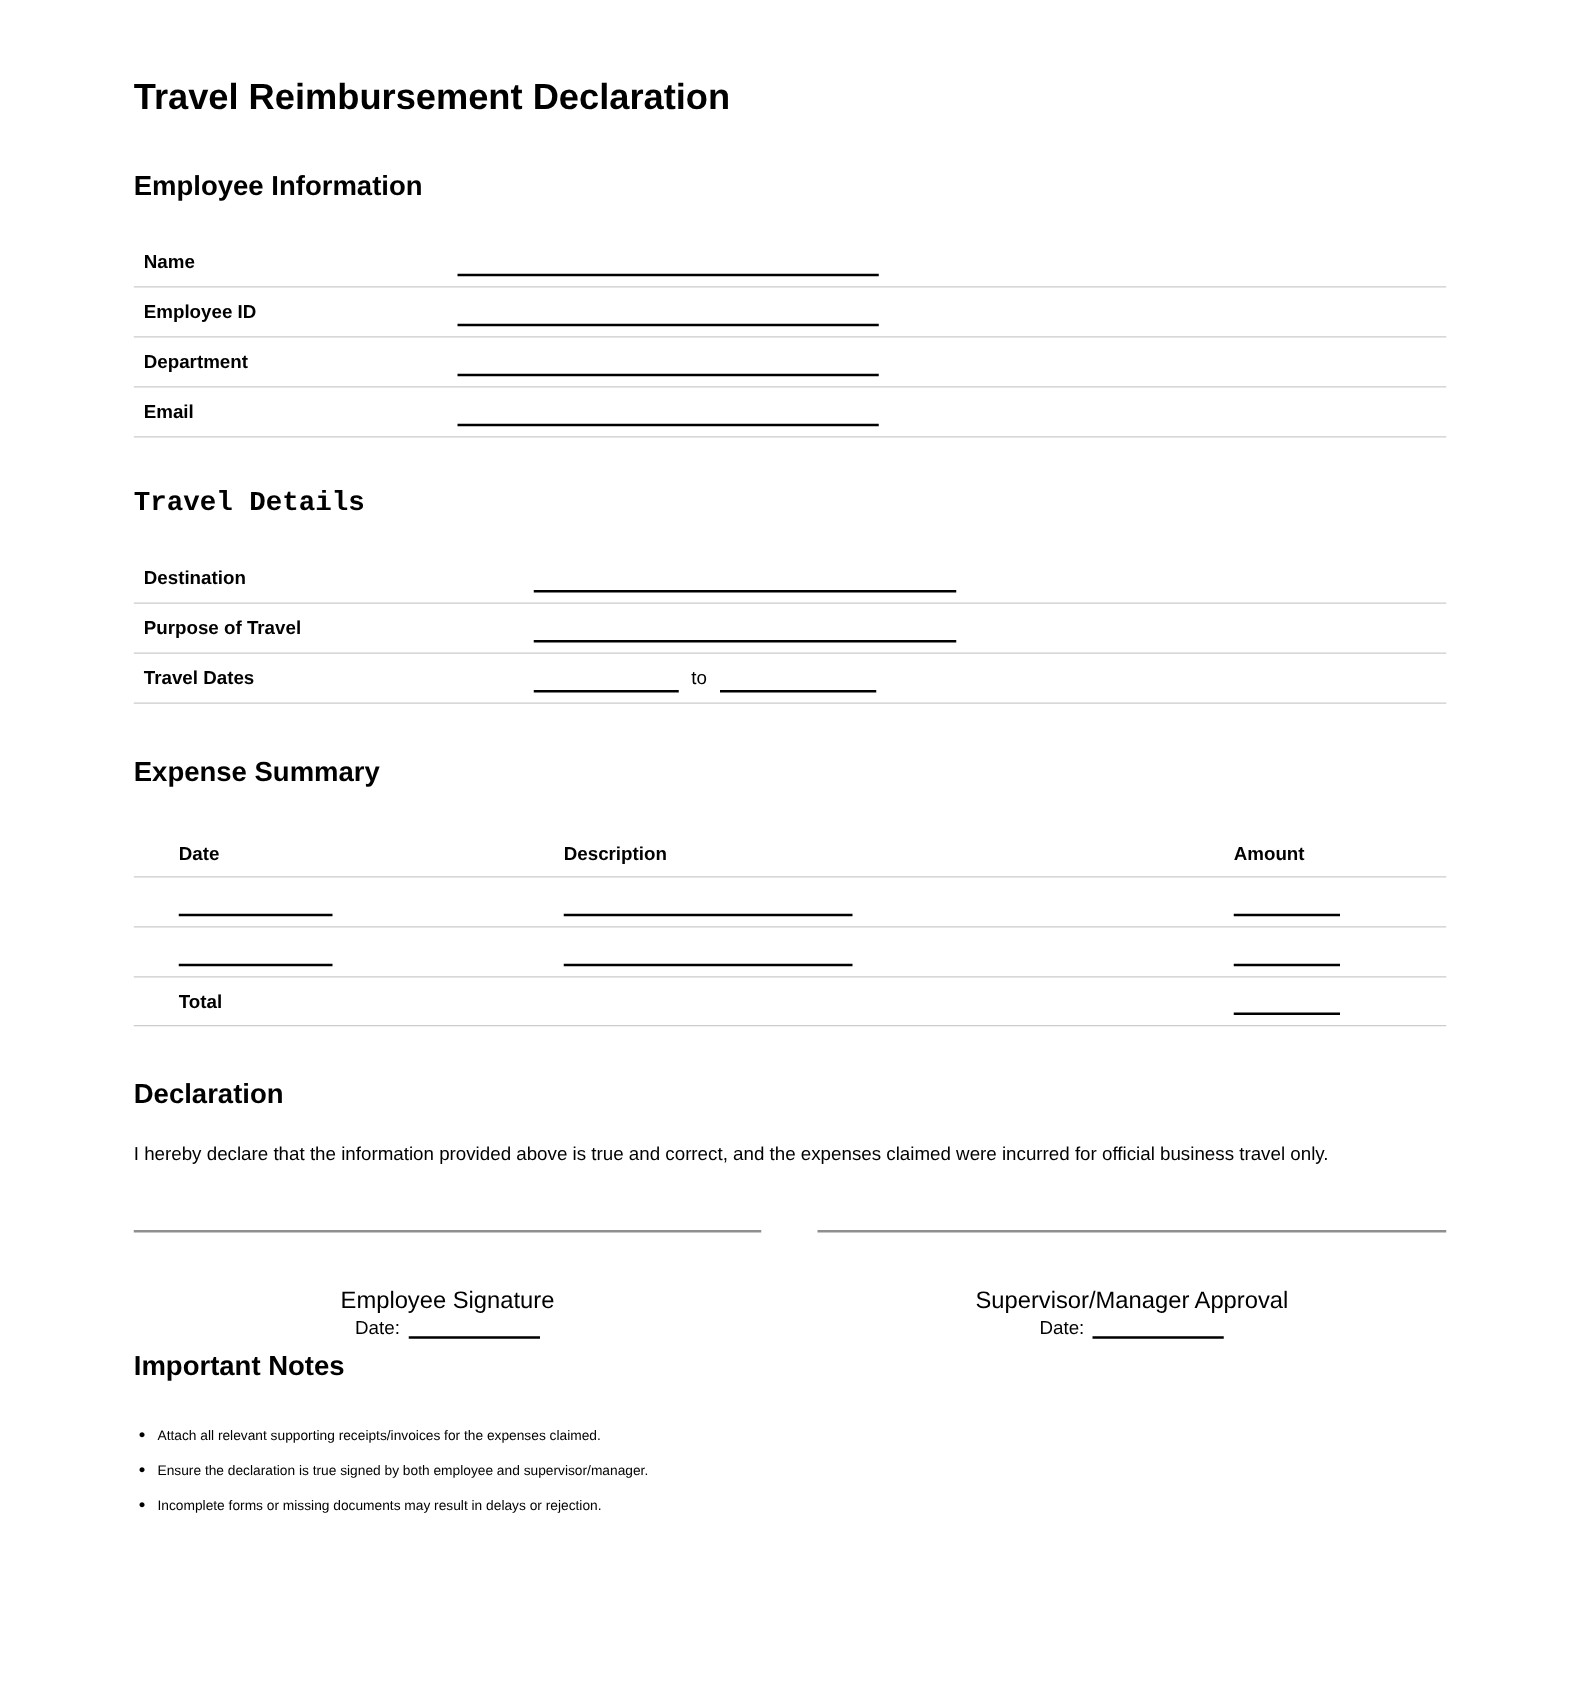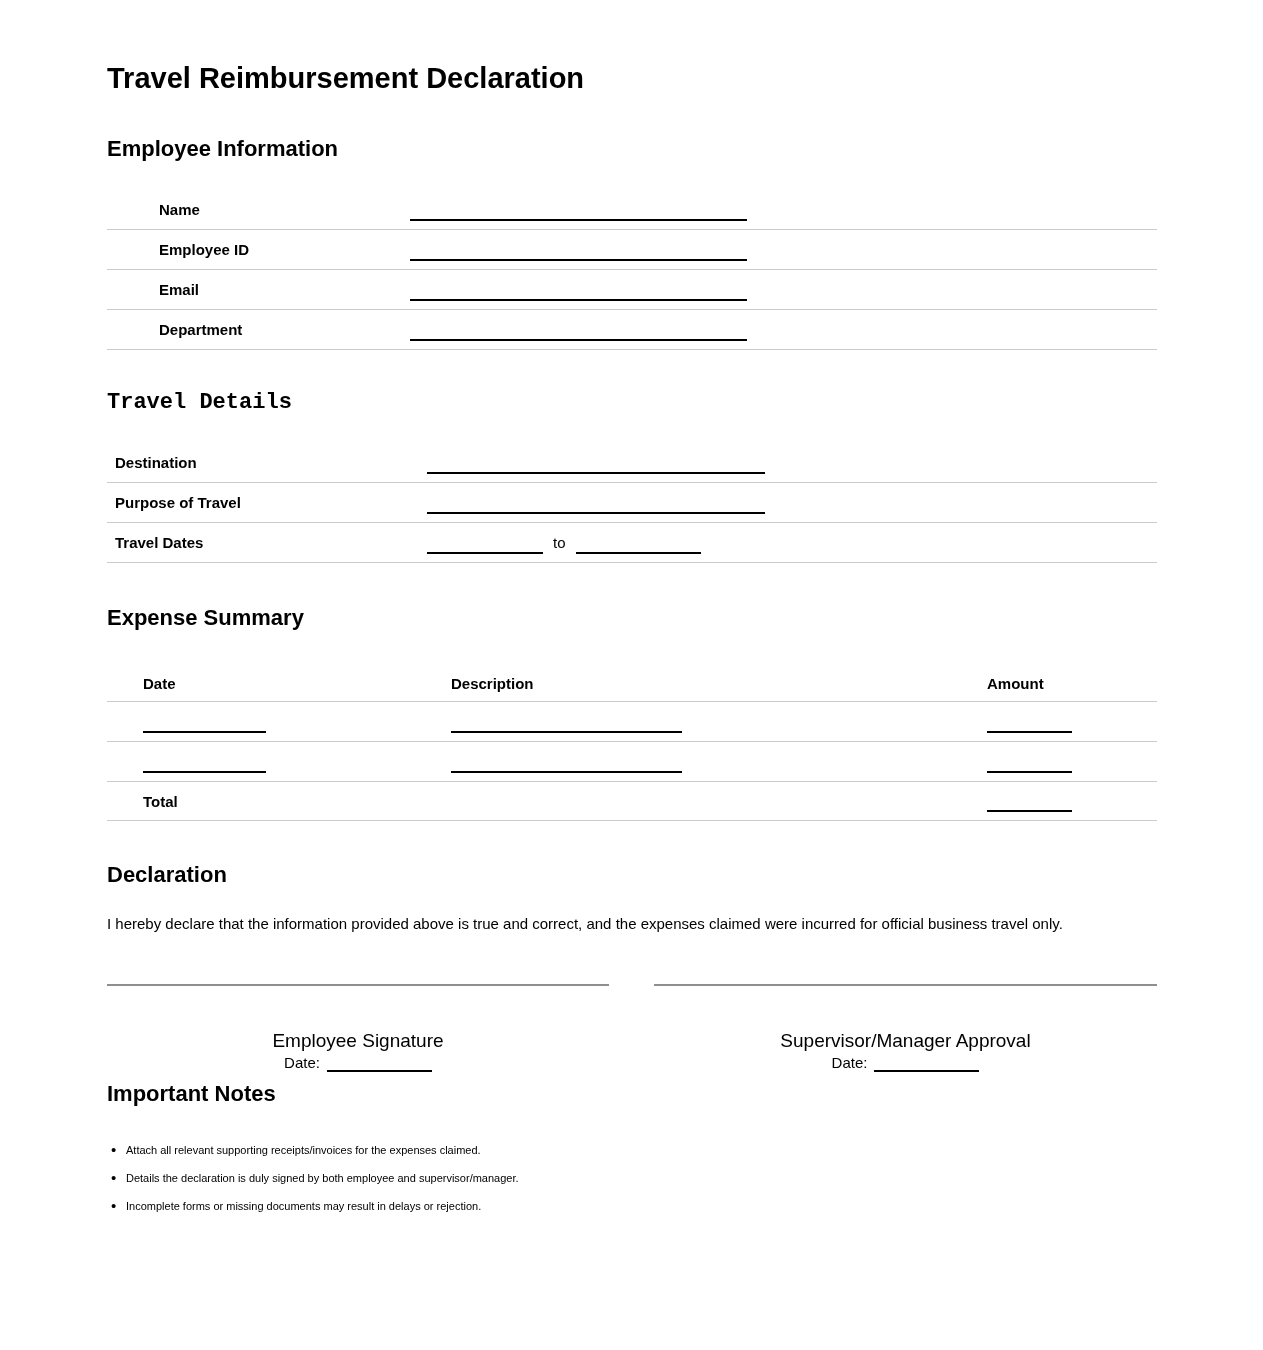--- a/index.html
+++ b/index.html
@@ -21,21 +21,21 @@
   
   .form-table { margin-top: 30px; }
   .form-table.travel { margin-top: 29px; }
   .form-row {
     display: flex; align-items: center;
     height: 39px; padding-left: 8px;
     border-bottom: 1px solid #cccccc;
     font-size: 15px;
   }
   .row-label { font-weight: 700; }
-  .emp .row-label    { width: 251px; flex: none; margin-left: 44px; }
+  .emp .row-label    { width: 251px; flex: none; }
   .travel .row-label { width: 312px; flex: none; }
 
   
   .fill { height: 20px; border-bottom: 2px solid #000000; flex: none; }
   .w337 { width: 337px; }
   .w338 { width: 338px; }
   .w116 { width: 116px; }
   .w125 { width: 125px; }
   .w123 { width: 123px; }
   .w231 { width: 231px; }
@@ -94,25 +94,25 @@
   <div class="form-table emp">
     <div class="form-row">
       <span class="row-label">Name</span>
       <span class="fill w337"></span>
     </div>
     <div class="form-row">
       <span class="row-label">Employee ID</span>
       <span class="fill w337"></span>
     </div>
     <div class="form-row">
-      <span class="row-label">Email</span>
+      <span class="row-label">Department</span>
       <span class="fill w337"></span>
     </div>
     <div class="form-row">
-      <span class="row-label">Department</span>
+      <span class="row-label">Email</span>
       <span class="fill w337"></span>
     </div>
   </div>
 
   <h2 class="section-heading h-travel">Travel Details</h2>
   <div class="form-table travel">
     <div class="form-row">
       <span class="row-label">Destination</span>
       <span class="fill w338"></span>
     </div>
@@ -180,17 +180,17 @@
       <div class="sig-caption">Supervisor/Manager Approval</div>
       <div class="sig-date">
         <span>Date:</span><span class="uline"></span>
       </div>
     </div>
   </div>
 
   <h2 class="section-heading h-notes">Important Notes</h2>
   <ul class="notes-list">
     <li>Attach all relevant supporting receipts/invoices for the expenses claimed.</li>
-    <li>Details the declaration is duly signed by both employee and supervisor/manager.</li>
+    <li>Ensure the declaration is true signed by both employee and supervisor/manager.</li>
     <li>Incomplete forms or missing documents may result in delays or rejection.</li>
   </ul>
 
 </div>
 
 </body></html>

